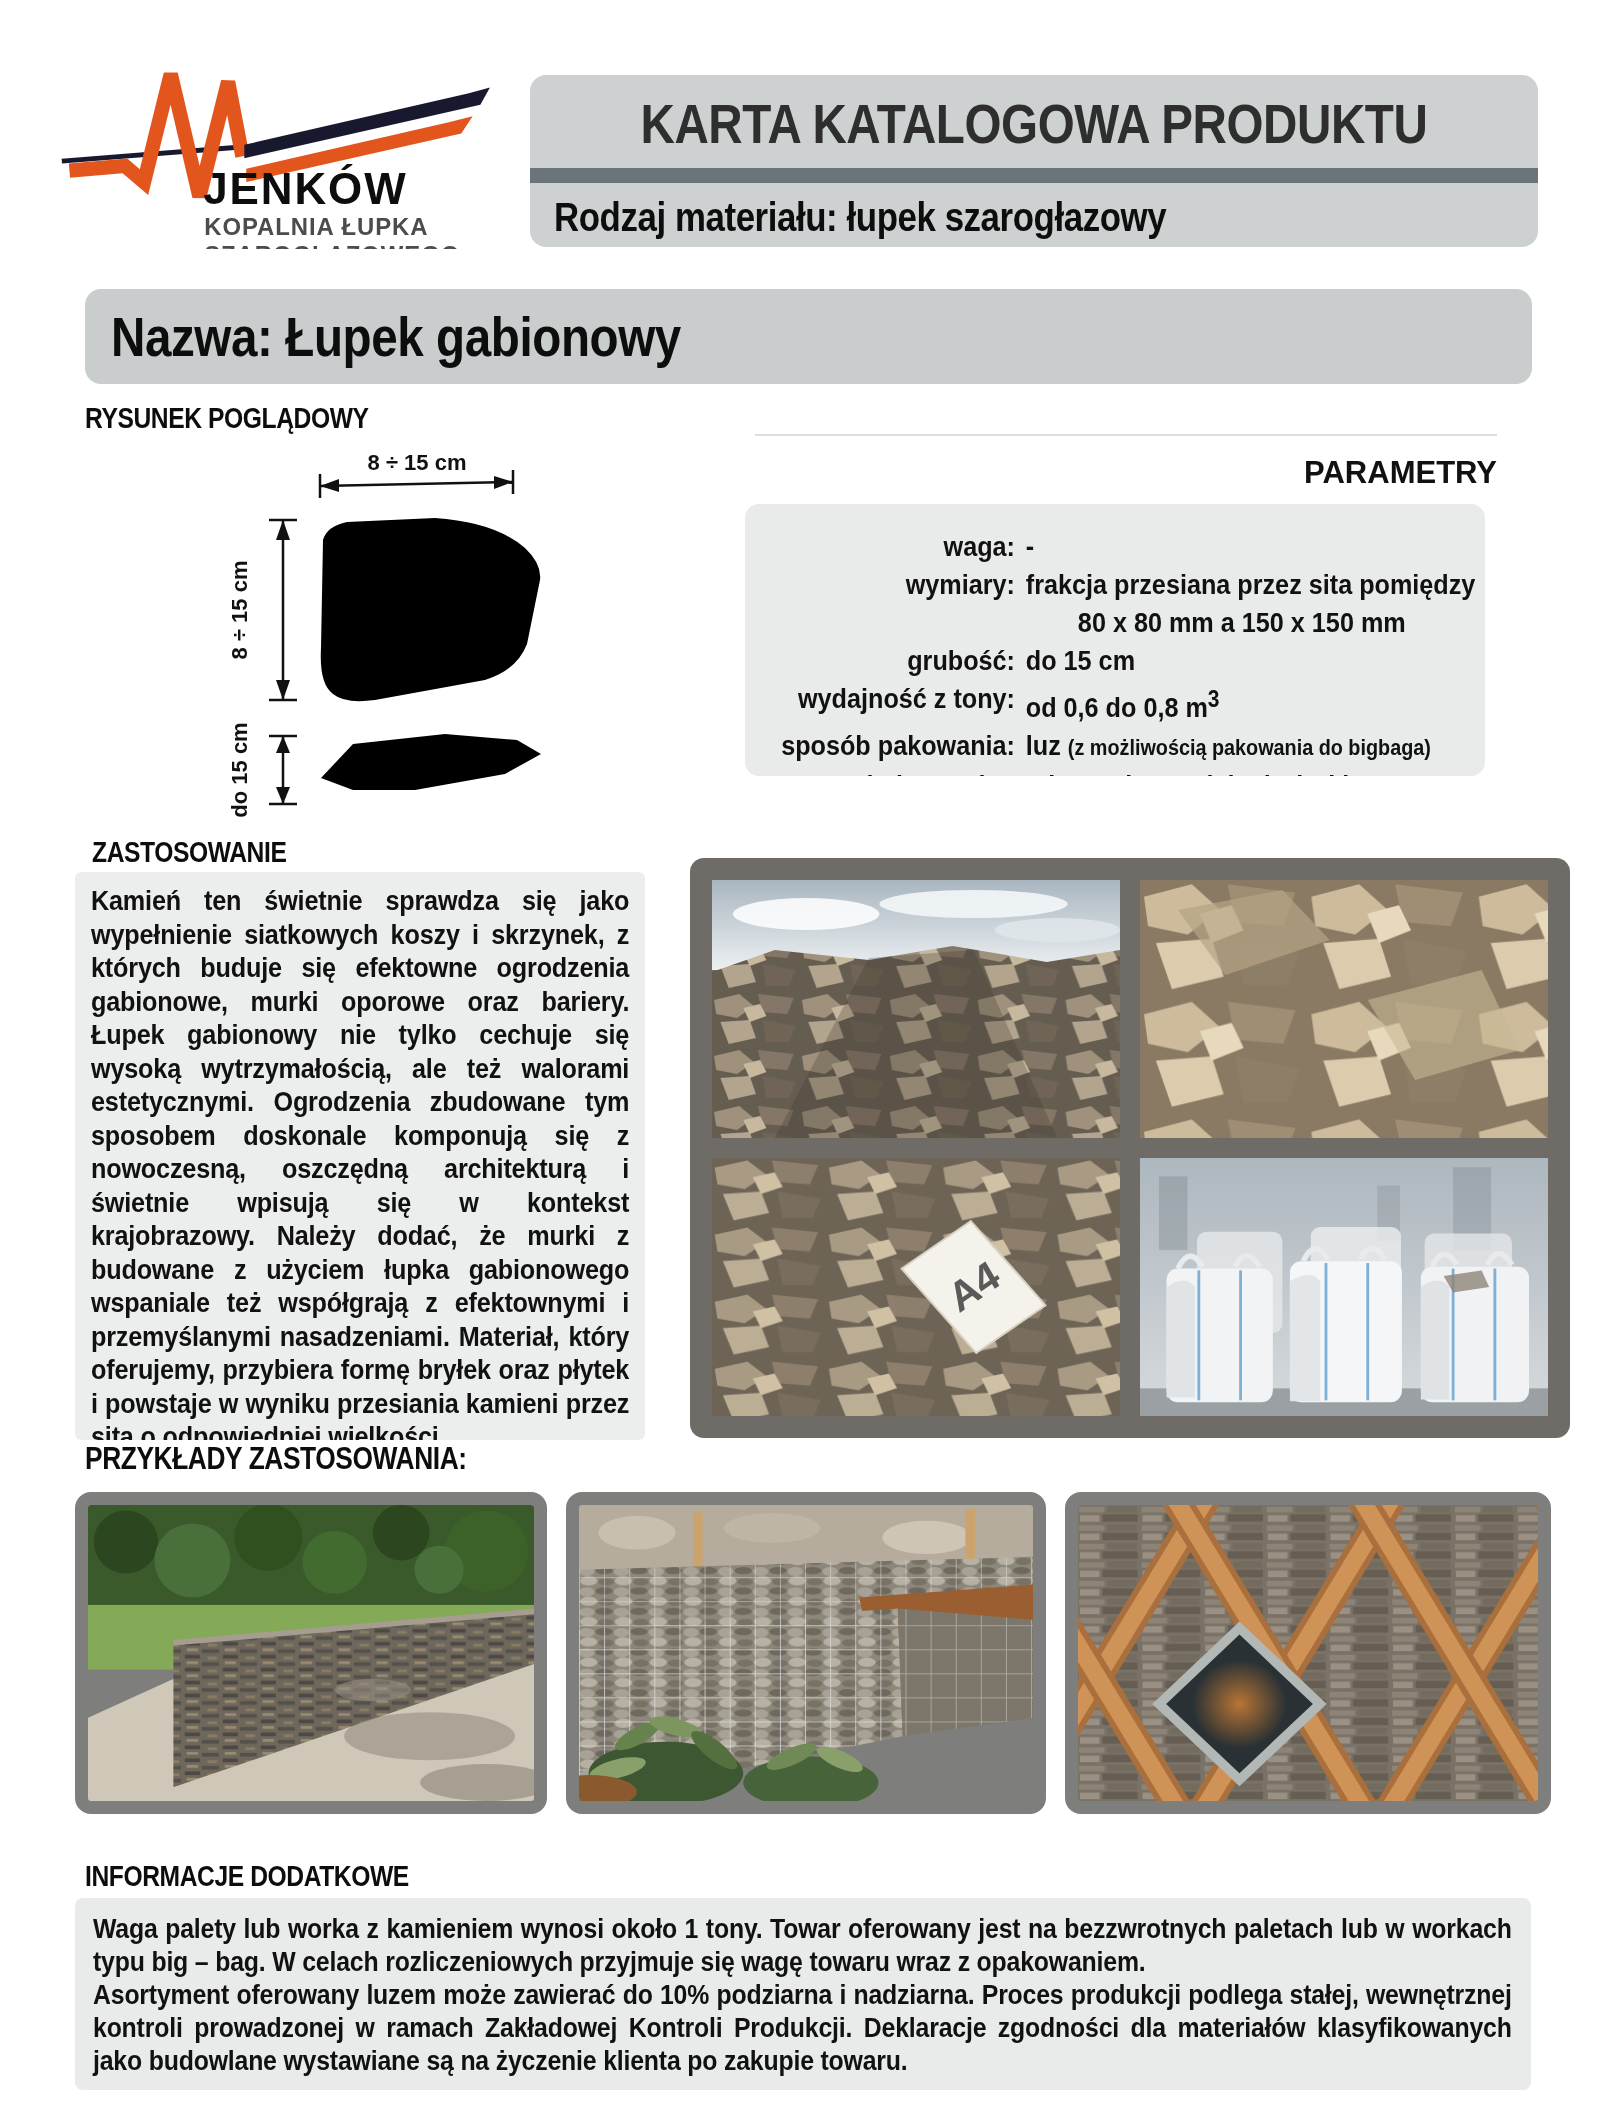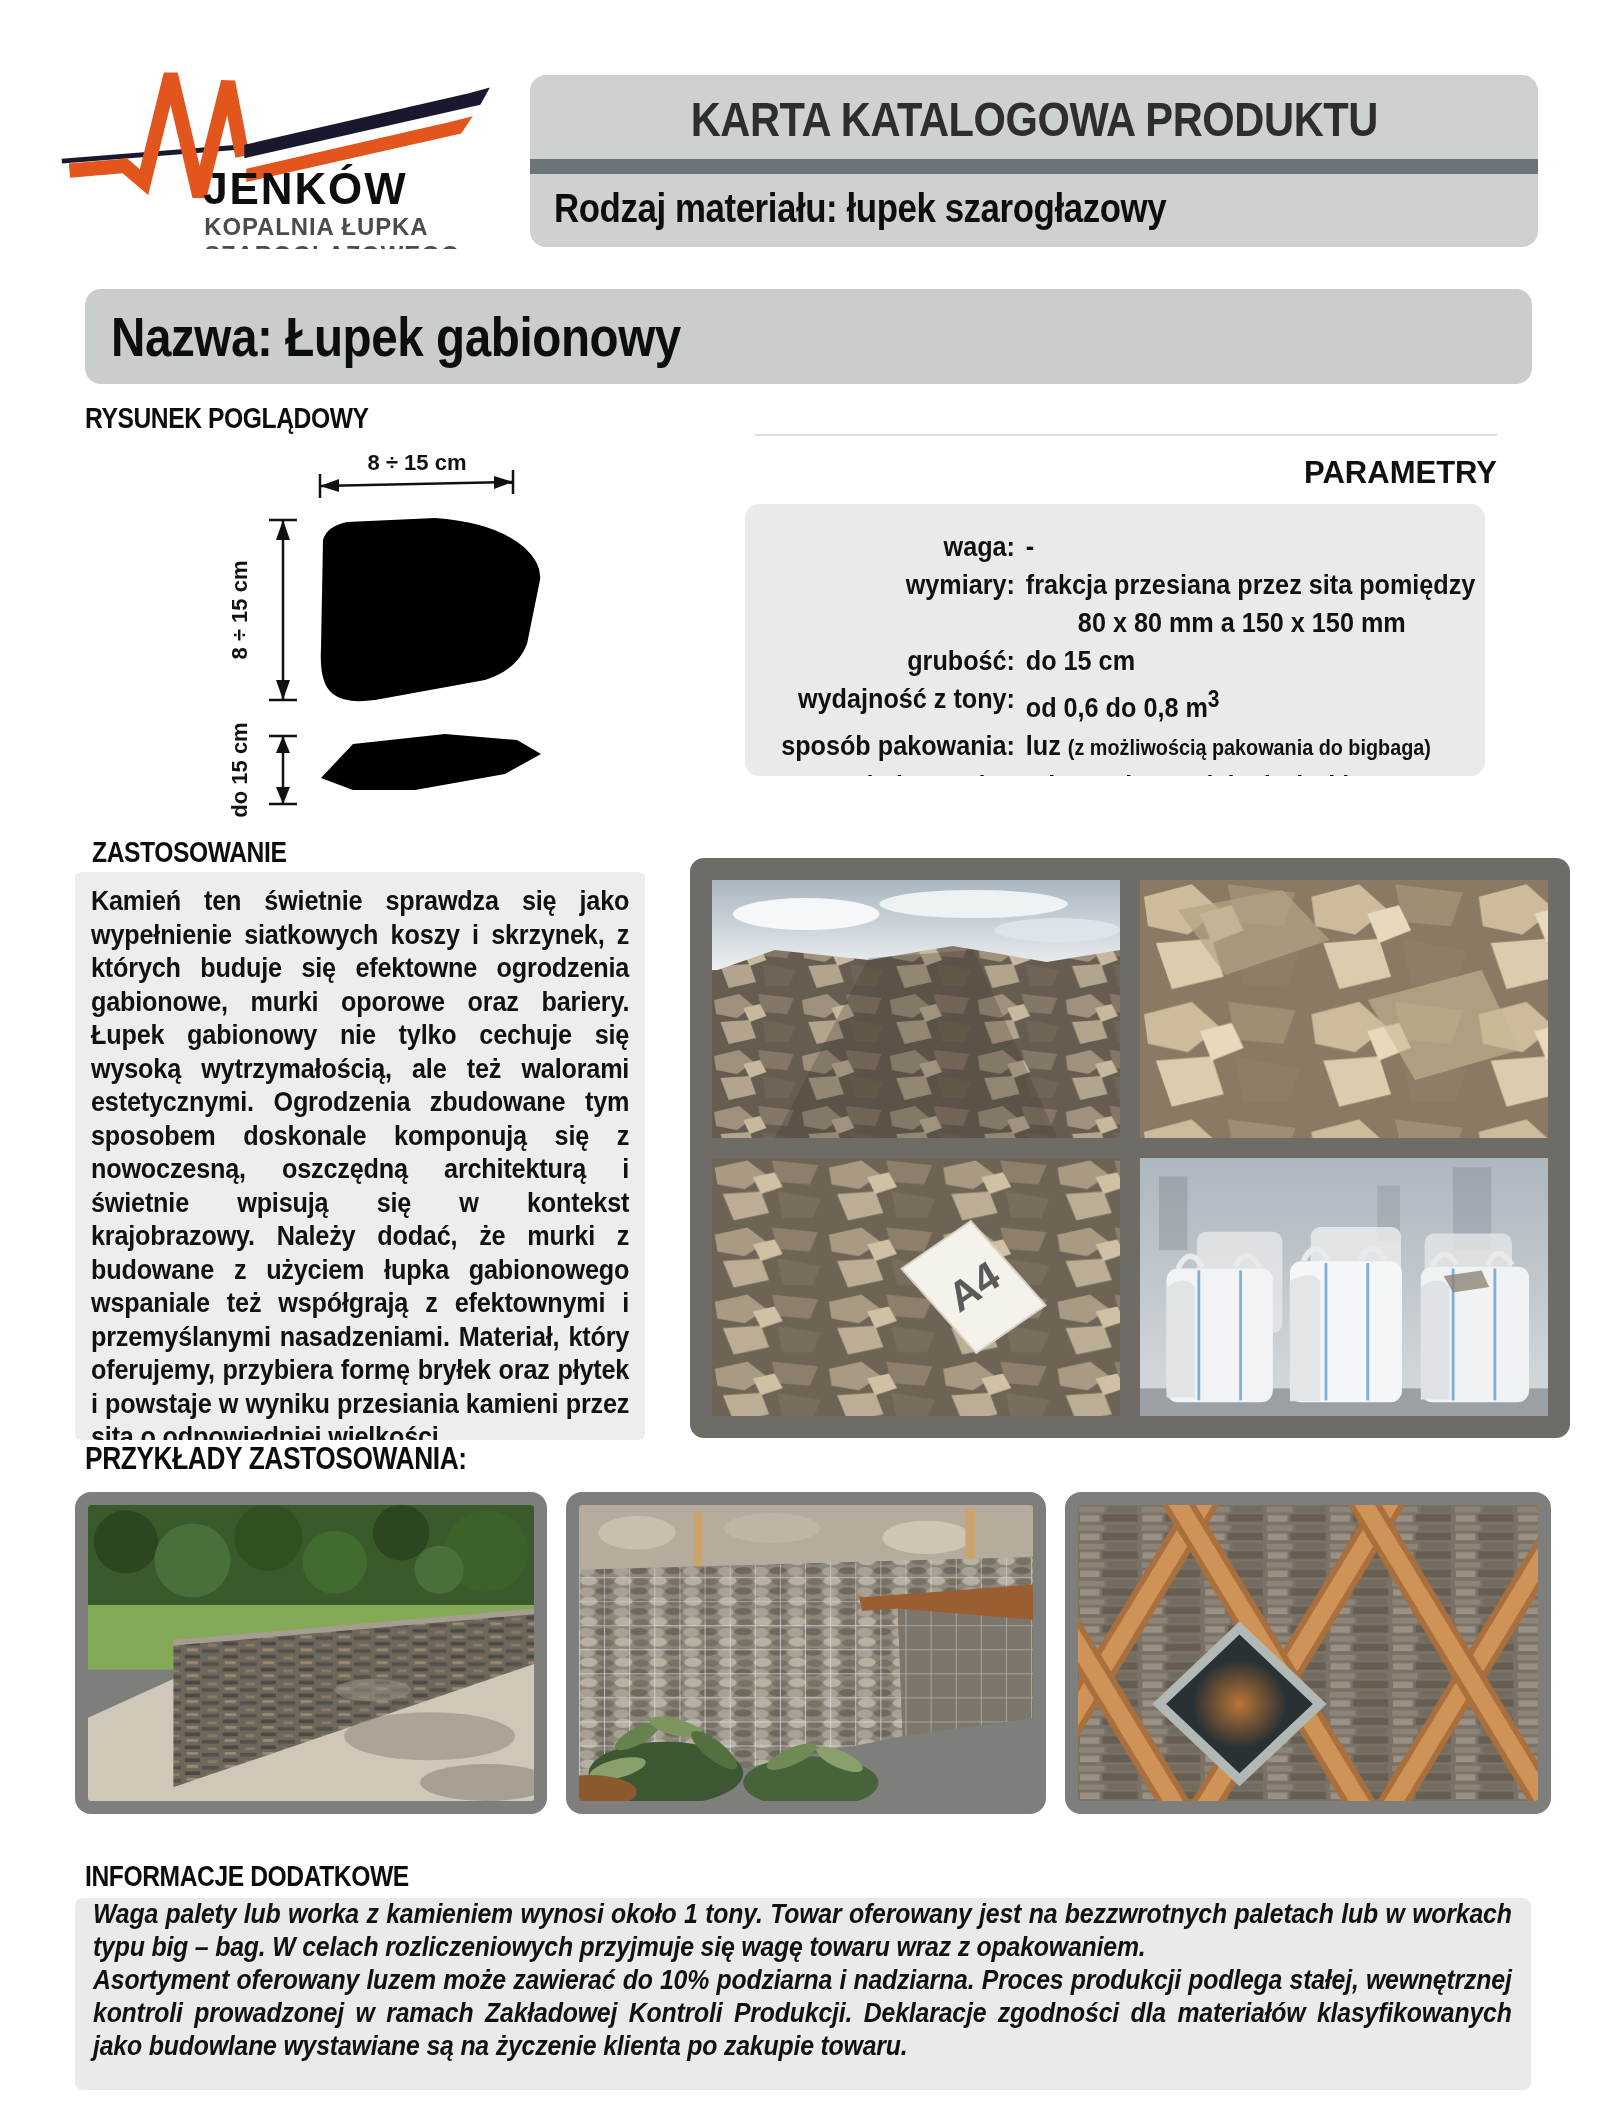--- a/index.html
+++ b/index.html
@@ -4,21 +4,21 @@
 <style>
   html,body{margin:0;padding:0;background:#ffffff;}
   .page{position:relative;width:1614px;height:2126px;background:#fff;overflow:hidden;
         font-family:"Liberation Sans",sans-serif;color:#111;}
   .cond{transform:scaleX(0.85);transform-origin:left center;display:inline-block;white-space:nowrap;letter-spacing:-0.5px;}
   .condC{transform:scaleX(0.85);transform-origin:center center;display:inline-block;white-space:nowrap;letter-spacing:-0.5px;}
 
   
   .logo-wrap{position:absolute;left:38px;top:34px;width:470px;height:215px;}
   .header-box{position:absolute;left:530px;top:75px;width:1008px;height:172px;background:#cdd1d1;border-radius:16px;overflow:hidden;}
-  .header-title{margin-top:16px;text-align:center;font-weight:bold;font-size:49px;color:#2e2e2e;}
+  .header-title{margin-top:16px;text-align:center;font-weight:bold;font-size:56px;color:#2e2e2e;}
   .header-divider{height:15px;background:#6b7478;margin-top:12px;}
   .header-sub{padding:11px 0 0 24px;font-weight:bold;font-size:41px;color:#0d0d0d;}
 
   .name-bar{position:absolute;left:85px;top:289px;width:1447px;height:95px;background:#c9cdcd;border-radius:16px;
             display:flex;align-items:center;padding-left:26px;box-sizing:border-box;font-weight:bold;font-size:56px;color:#0d0d0d;}
 
   .sec-head{position:absolute;font-weight:bold;font-size:29px;color:#0d0d0d;letter-spacing:-0.3px;}
 
   
   .drawing-svg{position:absolute;left:195px;top:448px;width:400px;height:370px;}
@@ -48,21 +48,21 @@
   .grid-cell{overflow:hidden;}
   .grid-cell svg{display:block;width:100%;height:100%;}
 
   
   .examples-row{position:absolute;left:75px;top:1492px;width:1492px;display:flex;gap:19px;}
   .photo-frame{border:13px solid #7e7e7c;border-radius:16px;overflow:hidden;height:322px;box-sizing:border-box;background:#7e7e7c;}
   .photo-frame svg{display:block;width:100%;height:100%;}
 
   
   .info-box{position:absolute;left:75px;top:1898px;width:1456px;height:192px;background:#e9ebeb;border-radius:8px;
-            box-sizing:border-box;padding:0 18px;overflow:hidden;font-style:italic;}
+            box-sizing:border-box;padding:15px 18px;overflow:hidden;}
   .info-text{font-weight:bold;font-size:27px;line-height:33px;text-align:justify;white-space:pre-line;
              transform:scaleX(0.92);transform-origin:left top;width:1542px;letter-spacing:-0.2px;}
 
   .logo-title{font-weight:bold;font-size:46px;letter-spacing:2px;fill:#0d0d0d;font-family:"Liberation Sans",sans-serif;}
   .logo-sub{font-weight:bold;font-size:25px;letter-spacing:1px;fill:#4c4c4c;font-family:"Liberation Sans",sans-serif;}
   .a4-text{font-weight:bold;font-size:42px;fill:#5a5a5a;font-family:"Liberation Sans",sans-serif;font-style:italic;}
 </style>
 </head>
 <body>
 

